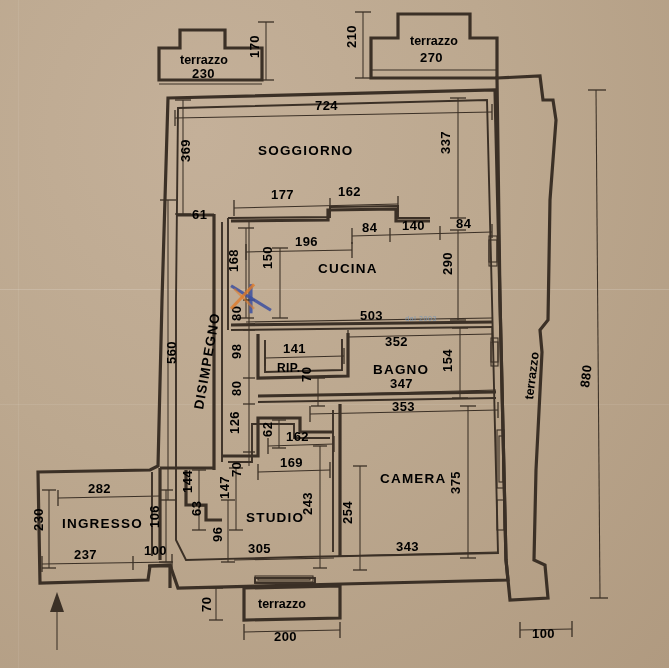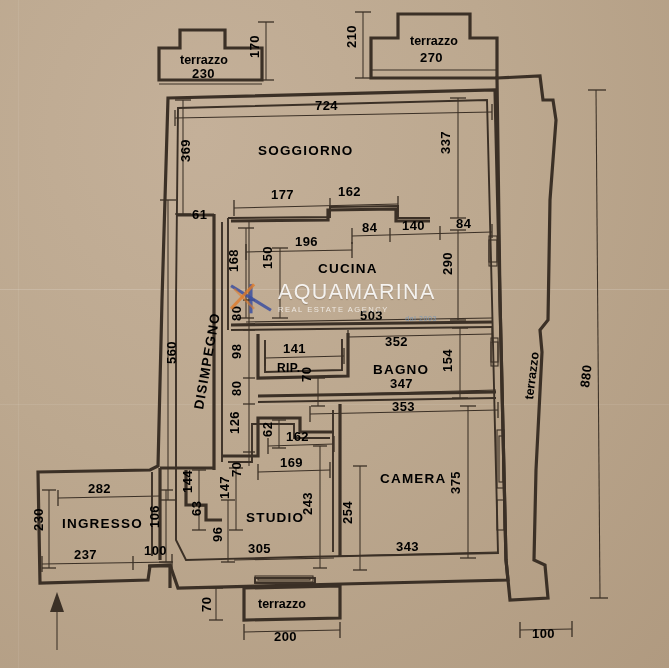--- a/index.html
+++ b/index.html
@@ -374,20 +374,16 @@
     </g>
   </svg>
 
   <div id="wm">
     <svg class="logo" viewBox="0 0 60 52">
       <path d="M4,10 L56,42" stroke="#3b4fa0" stroke-width="4" fill="none" opacity=".85"></path>
       <path d="M30,8 L30,46" stroke="#3b4fa0" stroke-width="4" fill="none" opacity=".85"></path>
       <path d="M4,40 L34,8" stroke="#e07a28" stroke-width="4" fill="none" opacity=".8"></path>
       <path d="M8,14 L34,40" stroke="#e07a28" stroke-width="3" fill="none" opacity=".6"></path>
     </svg>
-    <div class="wtext">
-      <span class="wname">AQUAMARINA</span>
-      <span class="wsub">REAL ESTATE AGENCY</span>
-    </div>
     <span class="wyear">dal 2003</span>
   </div>
 
 </div>
 
 </body></html>

